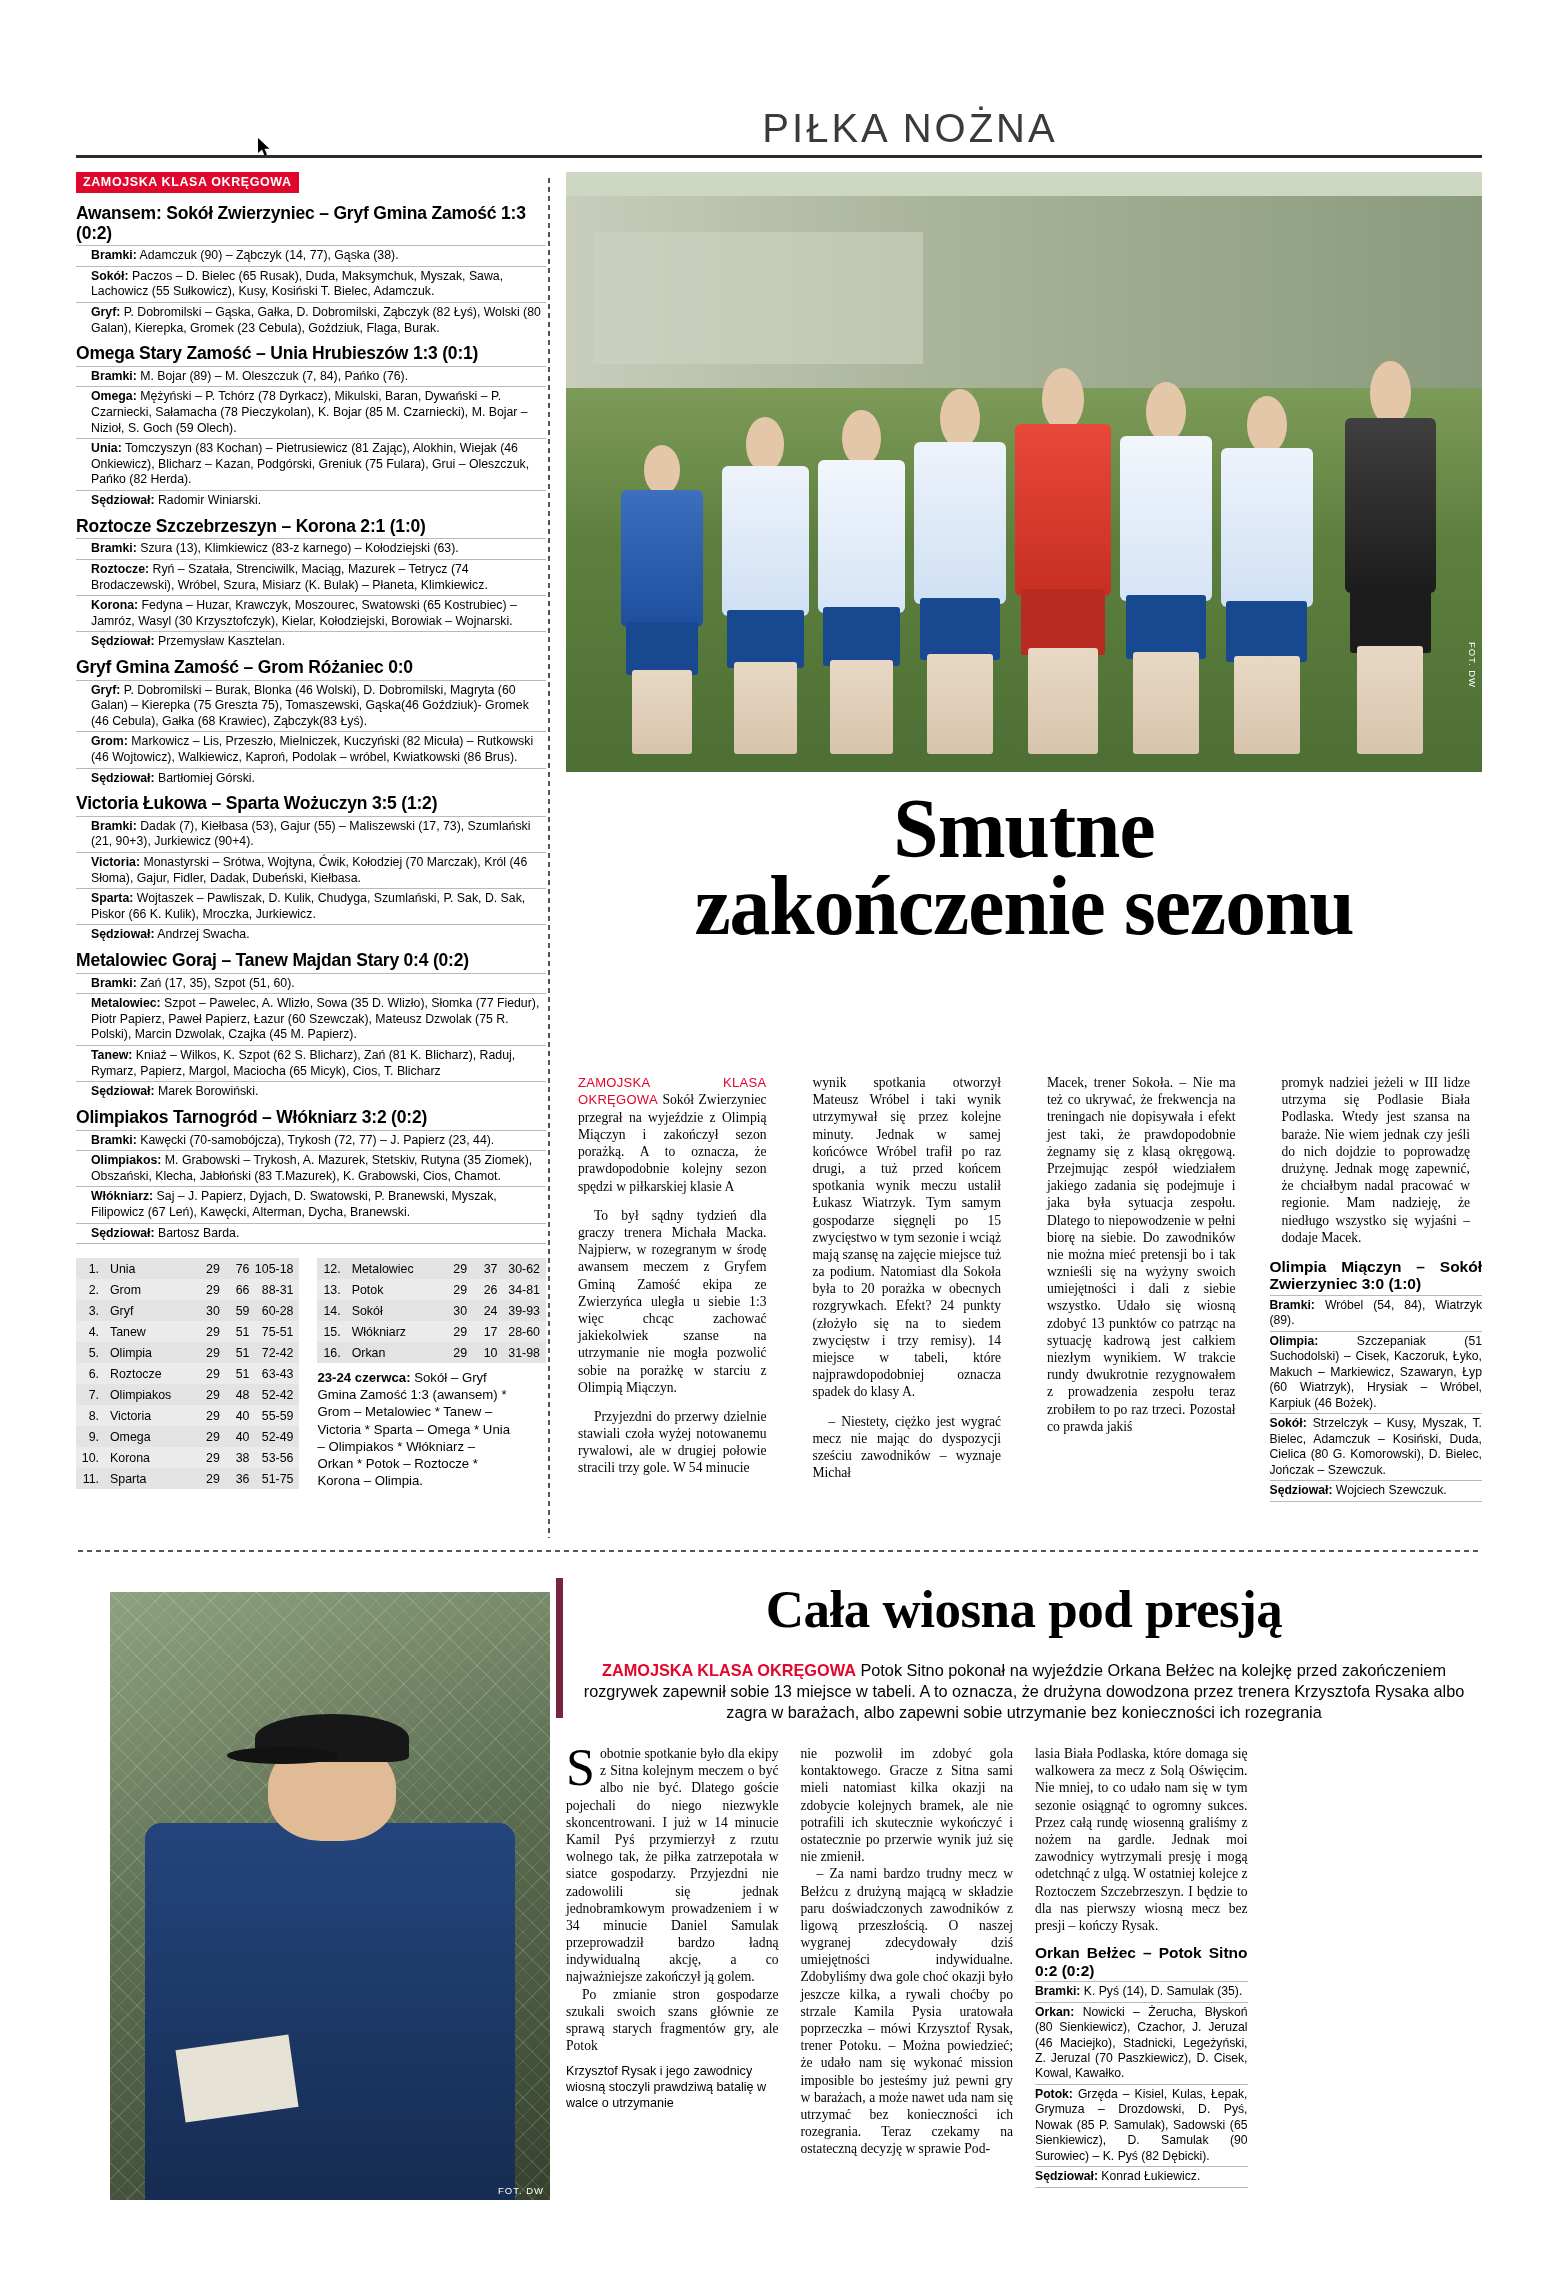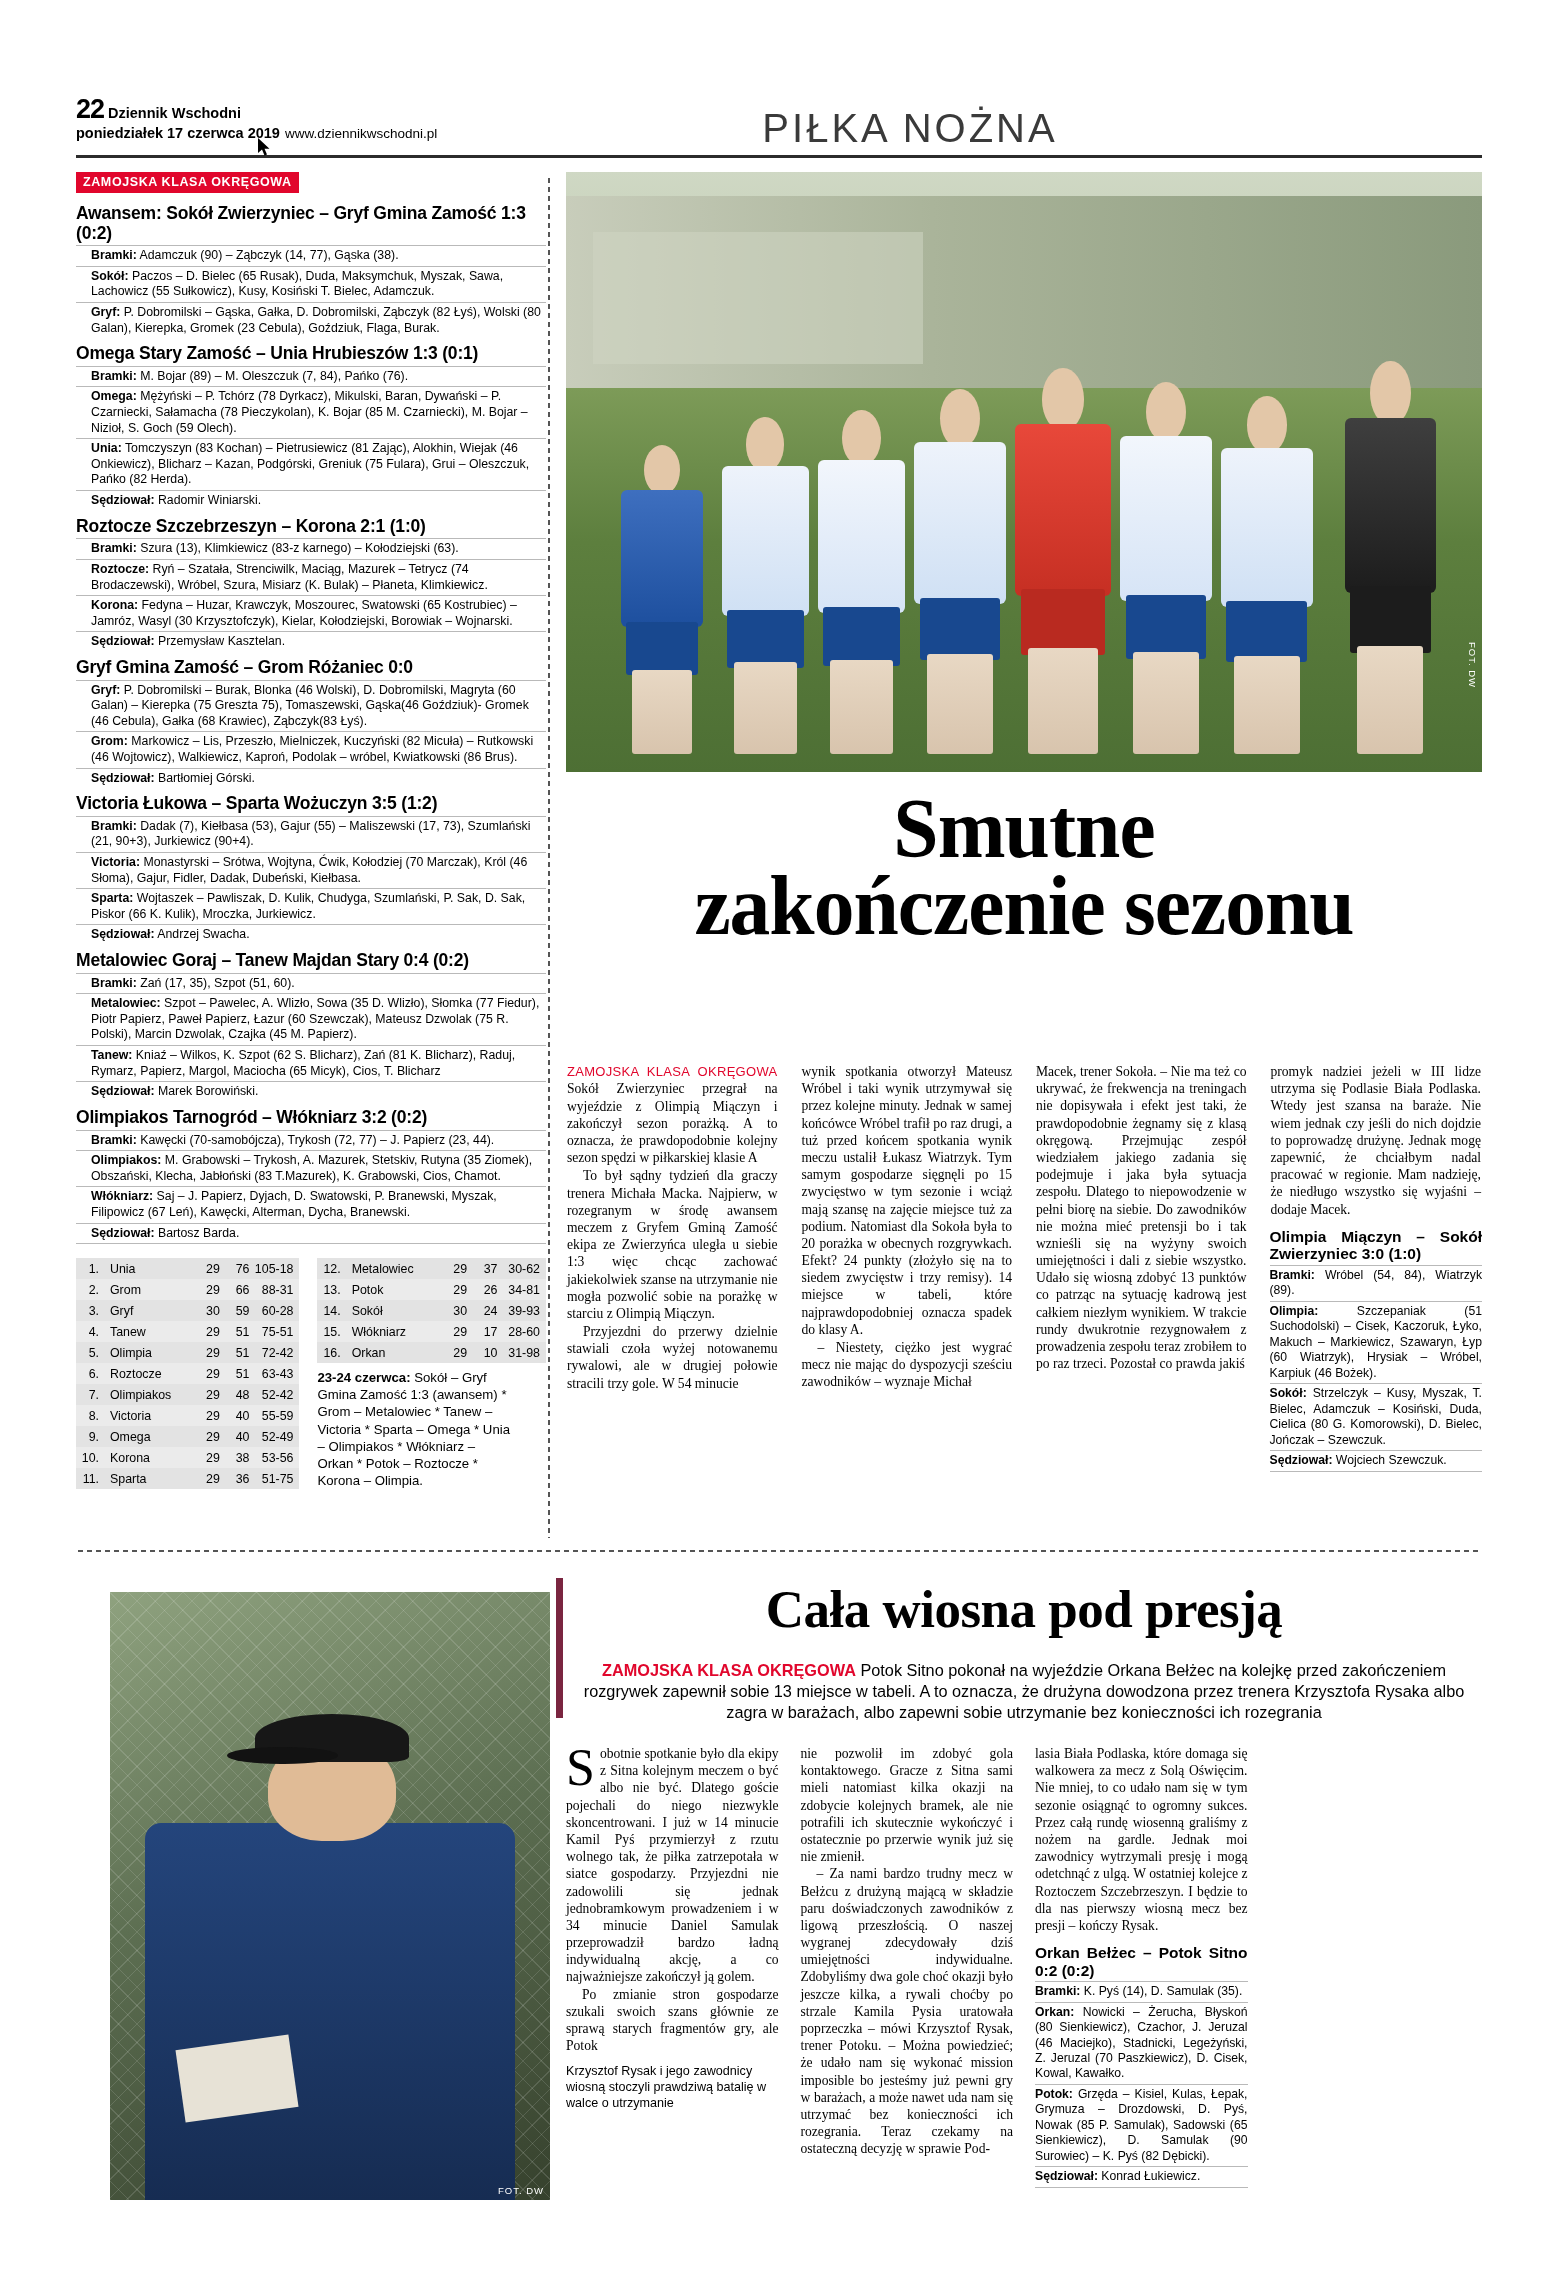--- a/index.html
+++ b/index.html
@@ -96,21 +96,21 @@
     font-family:"Liberation Serif", serif;font-weight:bold;
     font-size:84px;line-height:.92;text-align:center;letter-spacing:-1px;
     transform:scaleX(.97);
   }
 
   
   .art-cols{position:absolute;left:566px;top:1062px;width:916px;
     display:flex;gap:22px;}
   .col{width:217px;font-family:"Liberation Serif", serif;font-size:13.6px;
     line-height:1.265;text-align:justify;hyphens:auto;}
-  .col p{margin:1px;text-indent:16px;}
+  .col p{margin:12px;text-indent:16px;}
   .col p.first{text-indent:0;}
   .kicker{color:#e1062c;font-family:"Liberation Sans", sans-serif;
     font-weight:normal;font-size:13px;letter-spacing:.3px;}
 
   
   .col4{width:217px;}
   .box-title{font-family:"Liberation Sans", sans-serif;font-weight:bold;
     font-size:15.5px;line-height:1.13;margin:10px 0 2px 0;}
   .box-row{font-family:"Liberation Sans", sans-serif;font-size:12.2px;
     line-height:1.27;border-top:1px solid #b9b9b9;padding:2px 0;}
@@ -162,28 +162,20 @@
     line-height:.82;font-weight:normal;margin:2px 5px 0 0;}
   .bcol4{width:217px;}
   .b-verticalbar{position:absolute;left:556px;top:1578px;width:7px;height:140px;
     background:#7a2540;}
 </style>
 </head>
 <body>
 
 <div class="page">
 
-  <div class="masthead">
-    <div class="mh-line1">
-      <span class="mh-num">22</span><span class="mh-paper">Dziennik Wschodni</span>
-    </div>
-    <div class="mh-line2">
-      <span class="mh-date">poniedziałek 17 czerwca 2019</span><span class="mh-url">www.dziennikwschodni.pl</span>
-    </div>
-  </div>
 
   <div class="section-title">PIŁKA NOŻNA</div>
   <div class="rule-top"></div>
 
   <svg class="cursor" viewBox="0 0 14 20">
     <polygon points="0,0 0,15 4,11.5 6.5,17.5 9,16.5 6.5,10.8 11.5,10.8" fill="#000"></polygon>
   </svg>
 
   <div class="sidebar">
     <div class="sb-tag">ZAMOJSKA KLASA OKRĘGOWA</div>

